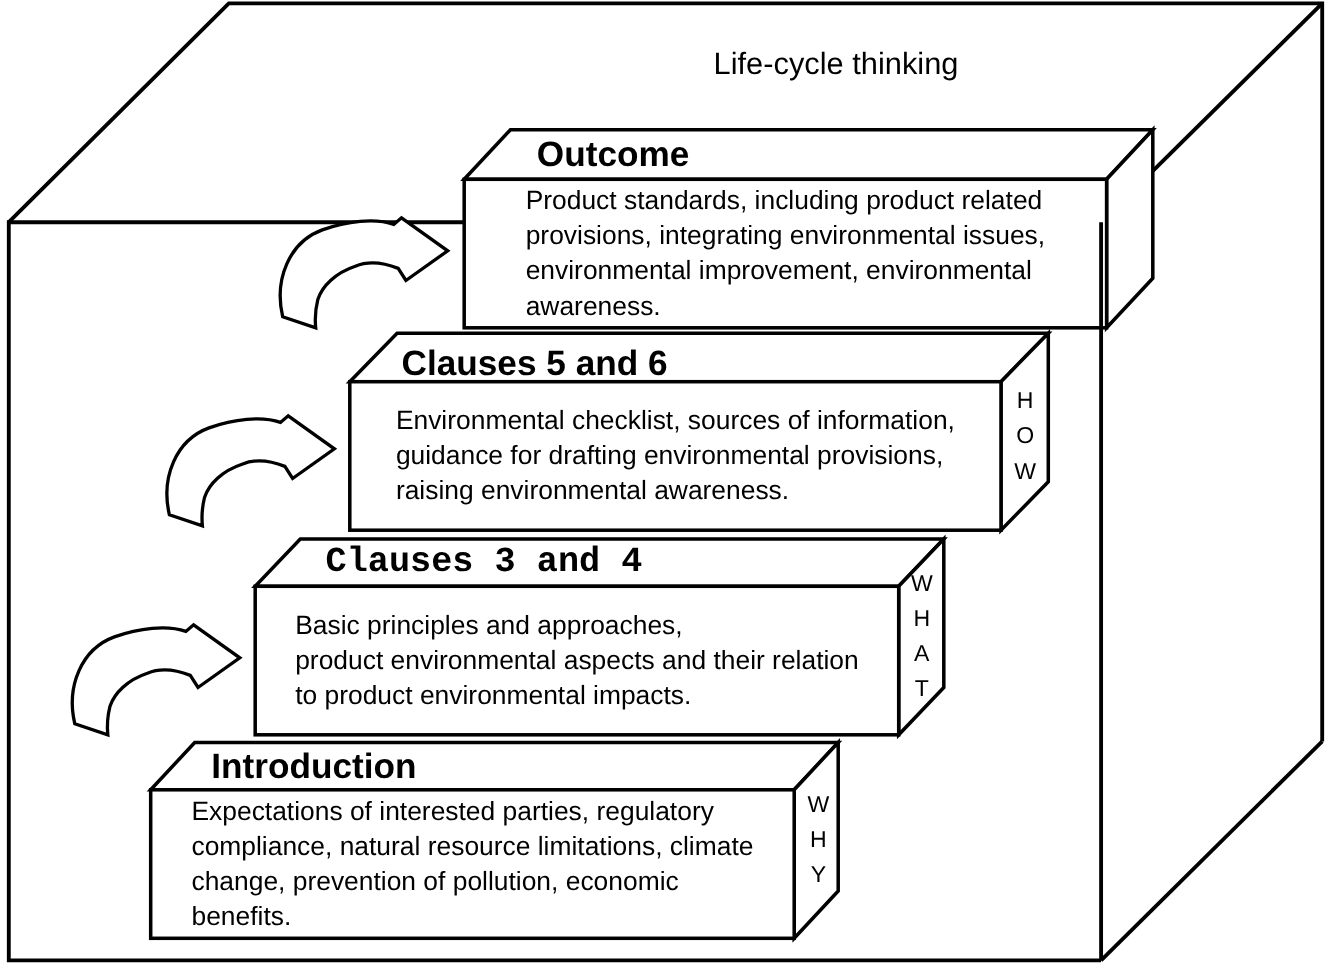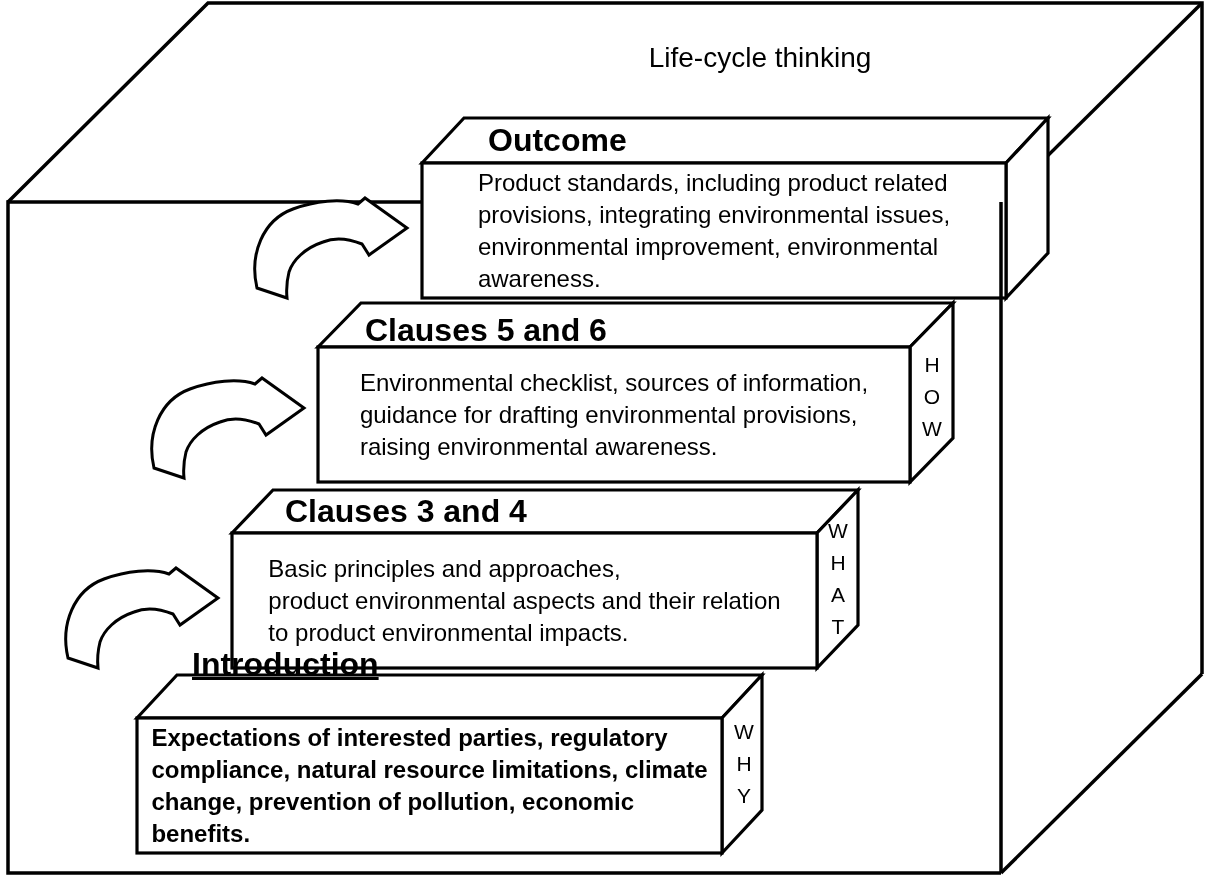--- a/index.html
+++ b/index.html
@@ -17,25 +17,25 @@
     font-size:32px;font-weight:bold;line-height:28px;white-space:nowrap;
   }
   .slab-body{
     font-size:24px;line-height:32px;text-align:left;white-space:pre-line;
     display:flex;align-items:center;justify-content:center;
   }
   .side-word{
     font-size:21px;line-height:32px;text-align:center;white-space:pre-line;
     display:flex;align-items:center;justify-content:center;
   }
-  #t-intro{left:192px;top:650px;text-decoration:underline;}
-  #t-c34{left:285px;top:497px;}
+  #t-intro{left:192px;top:682px;}
+  #t-c34{left:296px;top:497px;font-family:Liberation Mono, monospace;}
   #t-c56{left:365px;top:316px;}
   #t-out{left:488px;top:126px;}
-  #b-intro{left:137px;top:718px;width:585px;height:135px;font-weight:bold;}
+  #b-intro{left:137px;top:718px;width:585px;height:135px;}
   #b-c34{left:232px;top:533px;width:585px;height:135px;}
   #b-c56{left:318px;top:347px;width:592px;height:135px;}
   #b-out{left:422px;top:163px;width:584px;height:135px;}
   #s-why{left:717px;top:700px;width:54px;height:128px;}
   #s-what{left:811px;top:514px;width:54px;height:130px;}
   #s-how{left:905px;top:346px;width:54px;height:102px;}
 </style>
 </head>
 <body>
 

